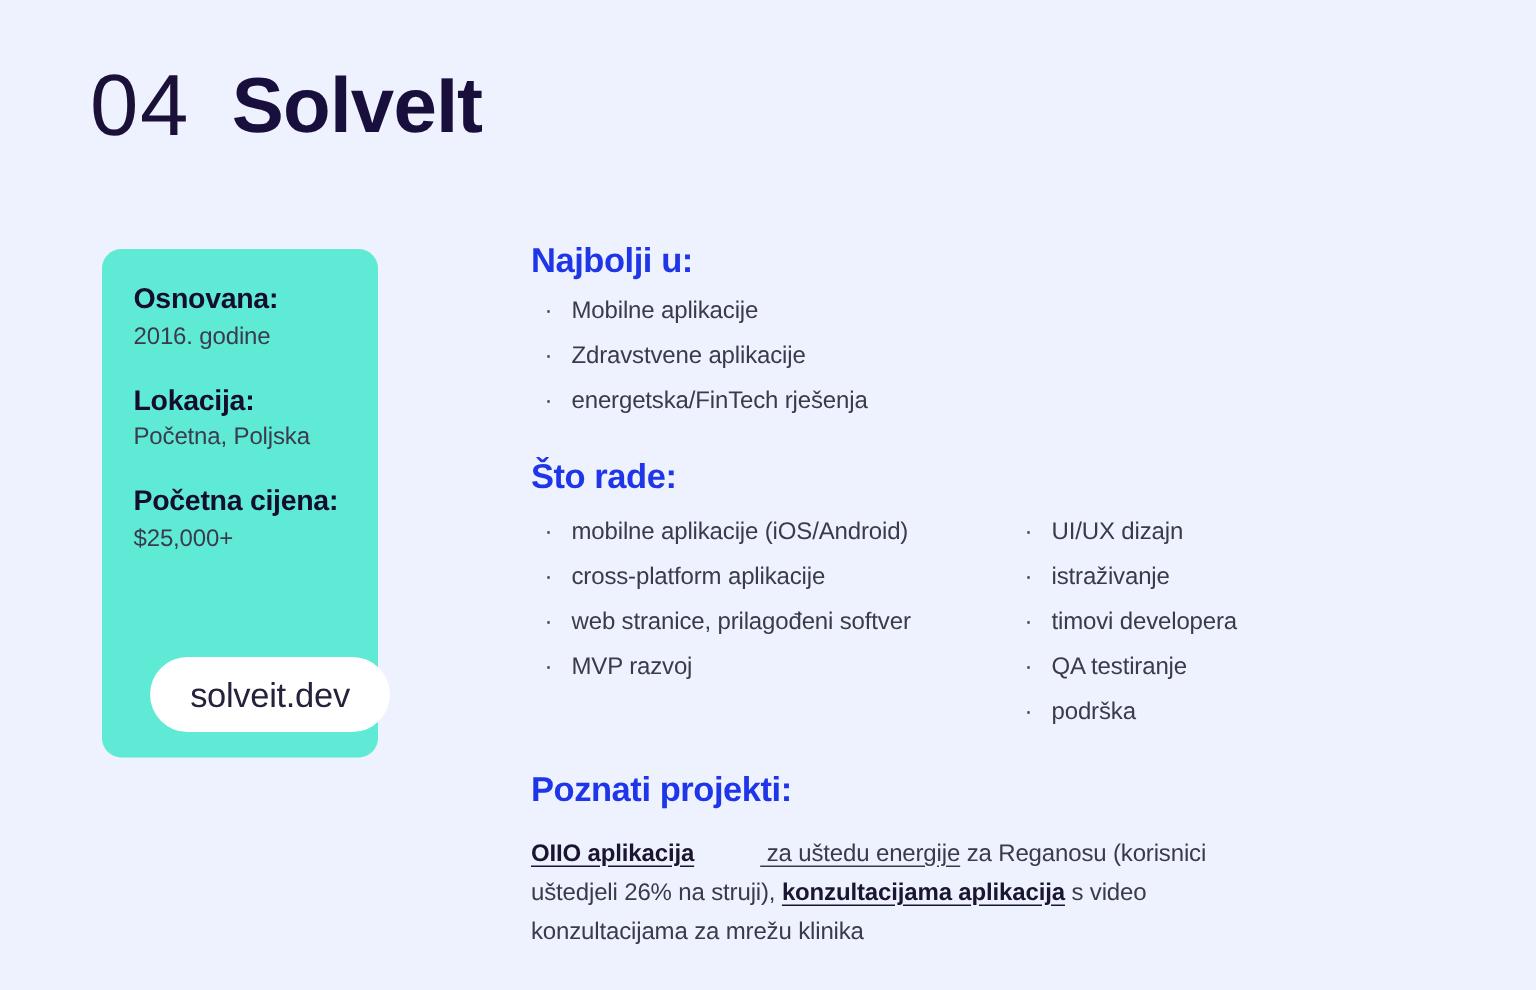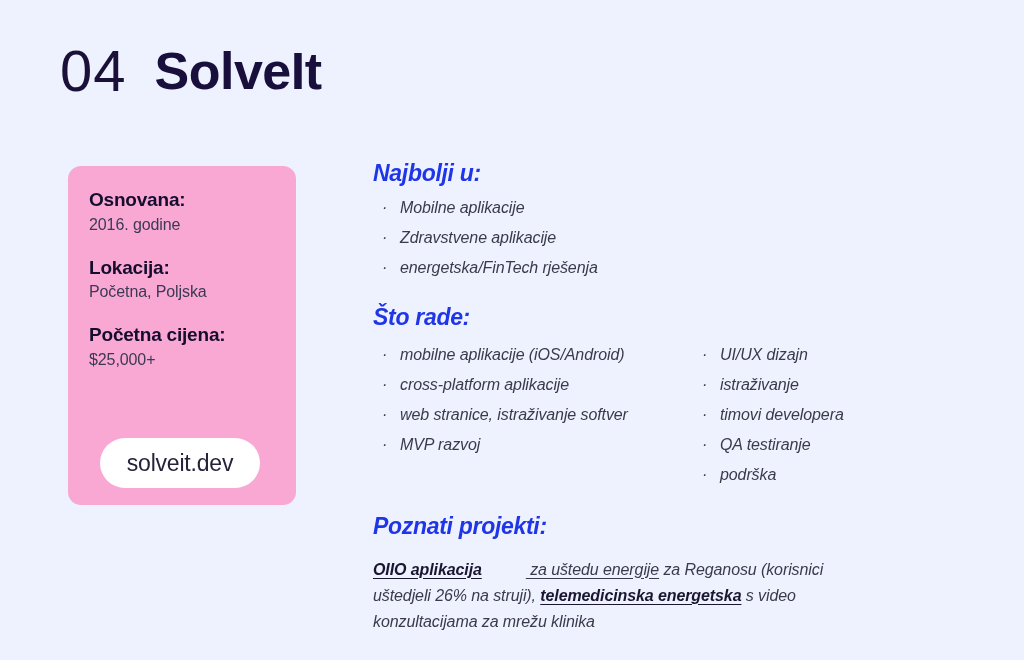--- a/index.html
+++ b/index.html
@@ -39,23 +39,23 @@
     letter-spacing: -0.5px;
     color: #180f3c;
     line-height: 1;
   }
 
   
   .info-card {
     position: absolute;
     left: 68px;
     top: 166px;
-    width: 228px;
+    width: 184px;
     height: 339px;
-    background: #f9a8d4;
+    background: #5eead4;
     border-radius: 13px;
     box-sizing: border-box;
     padding: 22px 0 0 21px;
   }
   .fact { margin-bottom: 20px; }
   .fact:last-of-type { margin-bottom: 0; }
   .fact-label {
     font-size: 19px;
     font-weight: 700;
     color: #140d2e;
@@ -82,24 +82,23 @@
     align-items: center;
     justify-content: center;
     font-size: 23px;
     color: #26223c;
     letter-spacing: -0.2px;
   }
 
   
   .content {
     position: absolute;
-    left: 373px;
+    left: 354px;
     top: 160px;
     width: 620px;
-    font-style: italic;
   }
   .section { margin-bottom: 22px; }
   .section:last-child { margin-bottom: 0; }
   .sec-head {
     font-size: 23px;
     font-weight: 700;
     color: #1f35e8;
     letter-spacing: -0.3px;
     line-height: 1.2;
     margin: 0 0 12px 0;
@@ -216,21 +215,21 @@
         <li>
           <span class="dot">·</span>
           <span>mobilne aplikacije (iOS/Android)</span>
         </li>
         <li>
           <span class="dot">·</span>
           <span>cross-platform aplikacije</span>
         </li>
         <li>
           <span class="dot">·</span>
-          <span>web stranice, istraživanje softver</span>
+          <span>web stranice, prilagođeni softver</span>
         </li>
         <li>
           <span class="dot">·</span>
           <span>MVP razvoj</span>
         </li>
       </ul>
       <ul class="bullets col-b">
         <li>
           <span class="dot">·</span>
           <span>UI/UX dizajn</span>
@@ -250,16 +249,16 @@
         <li>
           <span class="dot">·</span>
           <span>podrška</span>
         </li>
       </ul>
     </div>
   </div>
 
   <div class="section" id="section-poznati">
     <h2 class="sec-head">Poznati projekti:</h2>
-    <p class="projects-body"><span class="b-ul">OIIO aplikacija</span><span class="ul"> za uštedu energije</span><span> za Reganosu (korisnici uštedjeli 26% na struji), </span><span class="b-ul">telemedicinska energetska</span><span> s video konzultacijama za mrežu klinika</span></p>
+    <p class="projects-body"><span class="b-ul">OIIO aplikacija</span><span class="ul"> za uštedu energije</span><span> za Reganosu (korisnici uštedjeli 26% na struji), </span><span class="b-ul">konzultacijama aplikacija</span><span> s video konzultacijama za mrežu klinika</span></p>
   </div>
 
 </div>
 
 </body></html>

